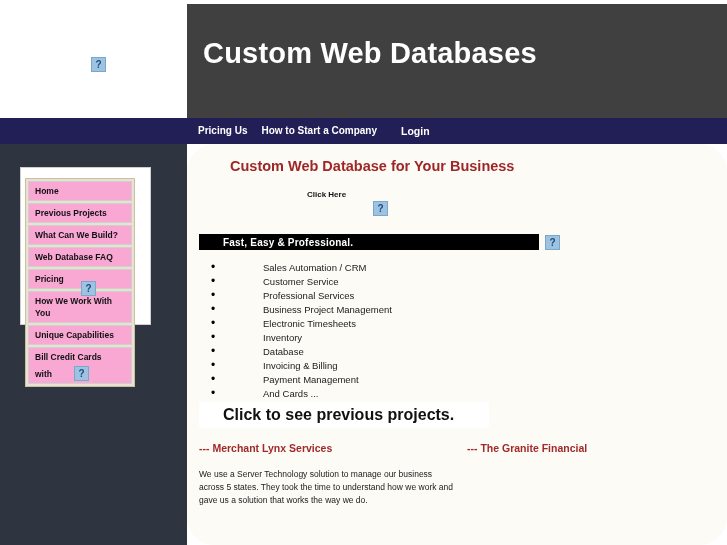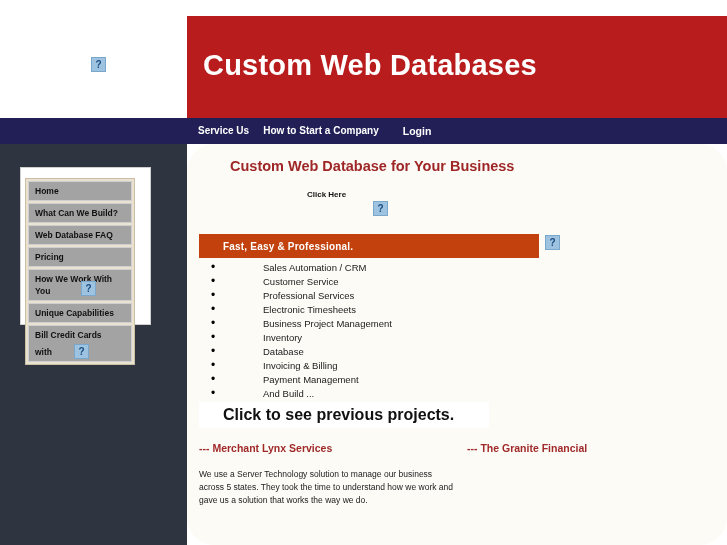--- a/index.html
+++ b/index.html
@@ -20,23 +20,23 @@
 
   
   .header-strip {
     position: absolute;
     left: 0; top: 0;
     width: 727px; height: 118px;
     background: #ffffff;
   }
   .header-banner {
     position: absolute;
-    left: 187px; top: 16px;
+    left: 187px; top: 4px;
     width: 540px; height: 118px;
-    background: #b91c1c;
+    background: #404040;
   }
   .site-title {
     position: absolute;
     left: 16px; top: 33px;
     color: #ffffff;
     font-size: 29px;
     font-weight: bold;
     letter-spacing: 0.2px;
     white-space: nowrap;
   }
@@ -114,21 +114,21 @@
   }
   .menu-wrap {
     position: absolute;
     left: 4px; top: 10px;
     width: 110px;
     background: #e9e2d0;
     border: 1px solid #cabfa3;
     padding: 2px 2px;
   }
   .menu-item {
-    background: #a3a3a3;
+    background: #f9a8d4;
     border: 1px solid #cfcfcf;
     font-size: 8.5px;
     font-weight: bold;
     color: #111111;
     padding: 3px 8px 3px 6px;
     margin-bottom: 2px;
     cursor: pointer;
     line-height: 12px;
   }
   .menu-item:last-child { margin-bottom: 0; }
@@ -170,22 +170,22 @@
     text-align: center;
   }
   .clickhere-icon {
     position: absolute;
     left: 186px; top: 57px;
   }
 
   .section-bar {
     position: absolute;
     left: 12px; top: 90px;
-    width: 340px; height: 24px;
-    background: #c2410c;
+    width: 340px; height: 16px;
+    background: #000000;
     display: flex;
     align-items: center;
   }
   .section-bar-label {
     color: #ffffff;
     font-size: 10px;
     font-weight: bold;
     margin-left: 24px;
     letter-spacing: 0.2px;
   }
@@ -262,32 +262,33 @@
 
   <div class="header-strip">
     <span class="broken-img logo-placeholder"></span>
     <div class="header-banner">
       <div class="site-title">Custom Web Databases</div>
     </div>
   </div>
 
   <div class="navbar">
     <div class="nav-items">
-      <a class="nav-link">Service Us</a>
+      <a class="nav-link">Pricing Us</a>
       <a class="nav-link">How to Start a Company</a>
       <a class="nav-link login">Login</a>
     </div>
   </div>
 
   <div class="body-area">
 
     <div class="left-col">
       <div class="side-panel">
         <div class="menu-wrap">
           <div class="menu-item">Home</div>
+          <div class="menu-item">Previous Projects</div>
           <div class="menu-item">What Can We Build?</div>
           <div class="menu-item">Web Database FAQ</div>
           <div class="menu-item">Pricing</div>
           <div class="menu-item">How We Work With You</div>
           <div class="menu-item">Unique Capabilities</div>
           <div class="menu-item two-line">
             <div>Bill Credit Cards</div>
             <div class="with-row">
               <span>with</span>
               <span class="broken-img"></span>
@@ -307,27 +308,27 @@
 
       <div class="section-bar">
         <span class="section-bar-label">Fast, Easy &amp; Professional.</span>
       </div>
       <span class="broken-img section-bar-icon"></span>
 
       <ul class="feature-list">
         <li>Sales Automation / CRM</li>
         <li>Customer Service</li>
         <li>Professional Services</li>
+        <li>Business Project Management</li>
         <li>Electronic Timesheets</li>
-        <li>Business Project Management</li>
         <li>Inventory</li>
         <li>Database</li>
         <li>Invoicing &amp; Billing</li>
         <li>Payment Management</li>
-        <li>And Build ...</li>
+        <li>And Cards ...</li>
       </ul>
 
       <div class="projects-band">
         <span class="projects-band-label">Click to see previous projects.</span>
       </div>
 
       <div class="testimonials">
         <div class="testi left">
           <div class="testi-title">--- Merchant Lynx Services</div>
           <div class="testi-body">We use a Server Technology solution to manage our business across 5 states. They took the time to understand how we work and gave us a solution that works the way we do.</div>

